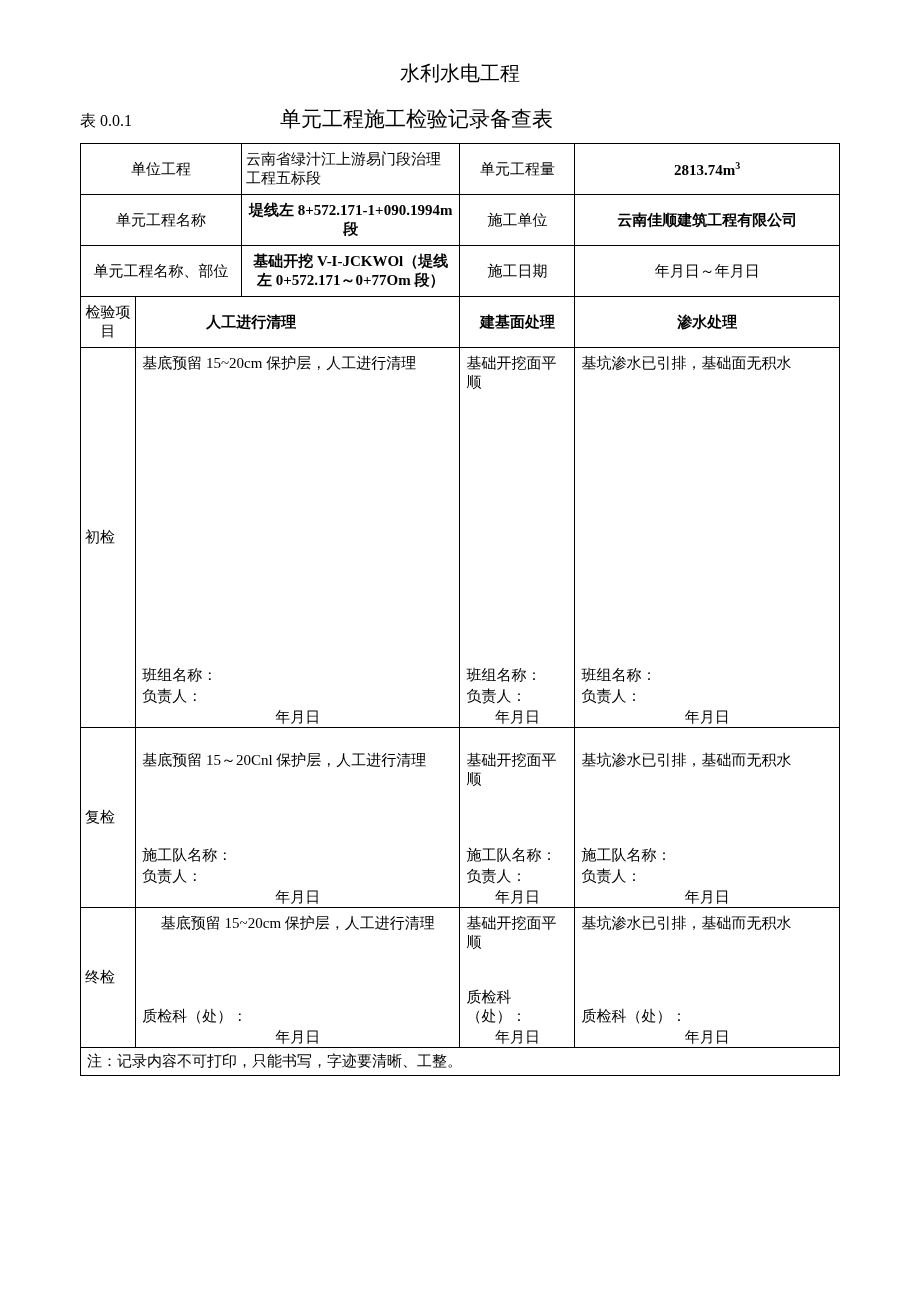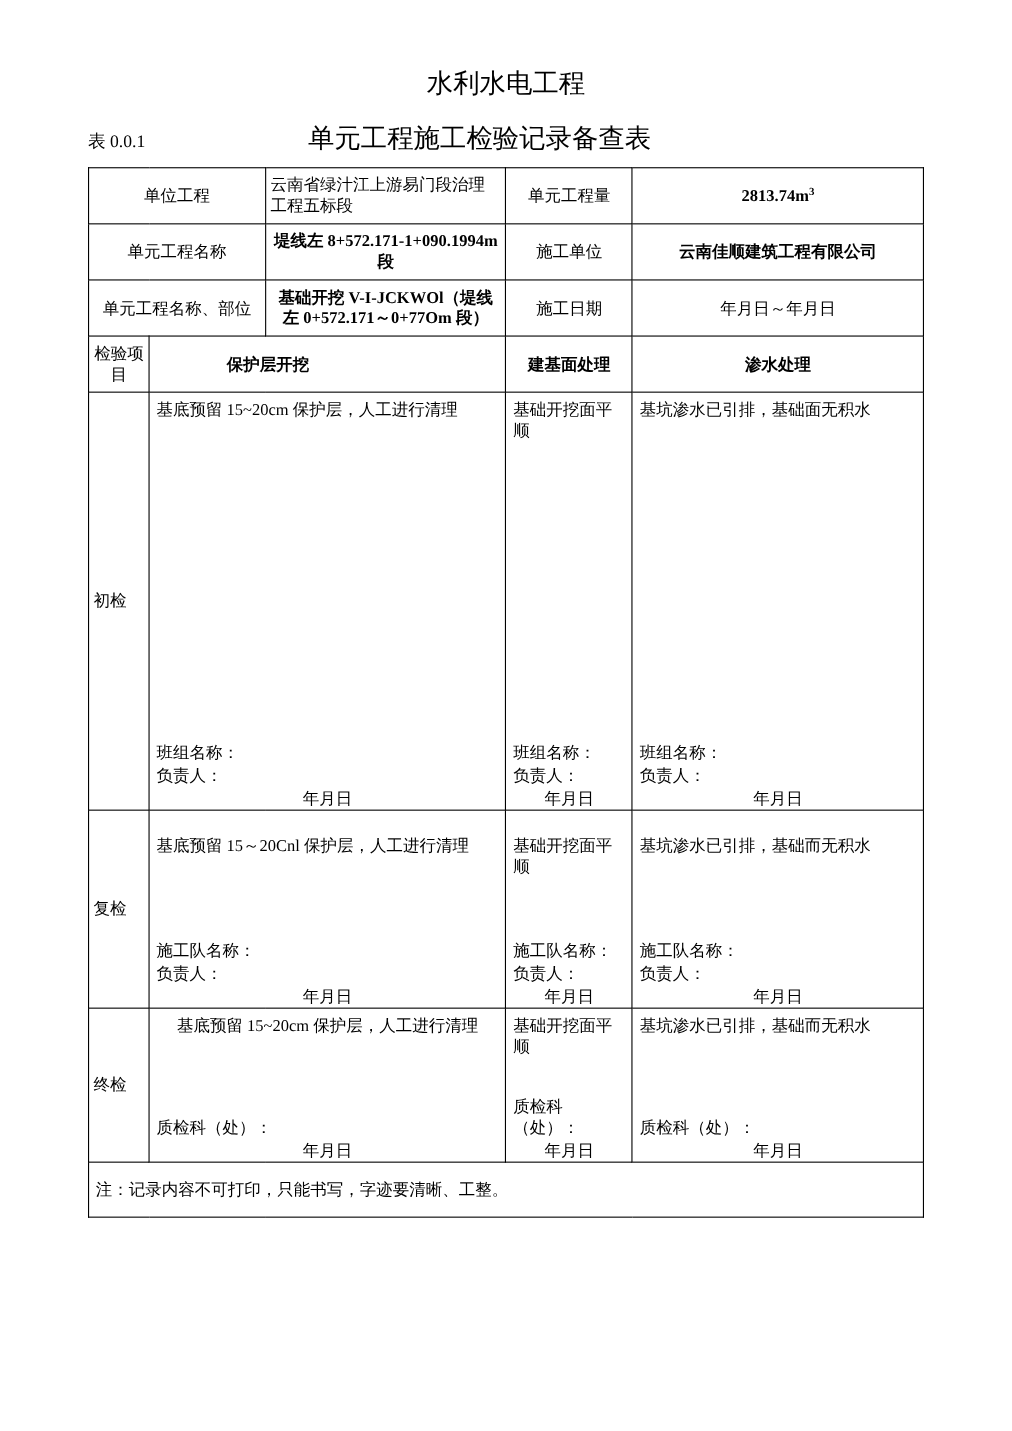--- a/index.html
+++ b/index.html
@@ -7,34 +7,34 @@
     font-family: "SimSun", "宋体", serif;
     background: #fff;
     margin: 0;
     padding: 60px 80px;
     width: 920px;
     color: #000;
     font-size: 15px;
   }
   .title1 {
     text-align: center;
-    font-size: 24px;
+    font-size: 20px;
     margin-bottom: 18px;
   }
   .title-row {
     display: flex;
     align-items: baseline;
     margin-bottom: 10px;
   }
   .table-no {
     font-size: 16px;
     width: 200px;
   }
   .title2 {
-    font-size: 24px;
+    font-size: 21px;
     text-align: center;
   }
   table {
     border-collapse: collapse;
     width: 100%;
     table-layout: fixed;
   }
   td {
     border: 1px solid #000;
     padding: 6px 4px;
@@ -61,21 +61,21 @@
   }
   .top-text { }
   .bottom-block {
     position: absolute;
     bottom: 0;
     left: 6px;
     right: 6px;
   }
   .bottom-block .line { margin-top: 2px; }
   .date-line { text-align: center; }
-  .note-row td { padding: 15px 6px; }
+  .note-row td { padding: 4px 6px; }
   .vlabel { text-align: left; vertical-align: middle; }
   sup { font-size: 10px; }
 </style>
 </head>
 <body>
 
 <div class="title1">水利水电工程</div>
 
 <div class="title-row">
   <div class="table-no">表 0.0.1</div>
@@ -110,21 +110,21 @@
 
   <tr class="h-row">
     <td class="hc" colspan="2">单元工程名称、部位</td>
     <td class="hc hb">基础开挖 V-I-JCKWOl（堤线左 0+572.171～0+77Om 段）</td>
     <td class="hc">施工日期</td>
     <td class="hc">年月日～年月日</td>
   </tr>
 
   <tr class="h-row">
     <td class="hc">检验项目</td>
-    <td class="hc hb" colspan="2" style="text-align:left;padding-left:70px">保护层开挖</td>
+    <td class="hc hb" colspan="2" style="text-align:left;padding-left:70px">人工进行清理</td>
     <td class="hc hb">建基面处理</td>
     <td class="hc hb">渗水处理</td>
   </tr>
 
   <tr>
     <td class="vlabel">初检</td>
     <td class="insp-cell" colspan="2">
       <div class="top-text">基底预留 15~20cm 保护层，人工进行清理</div>
       <div class="bottom-block">
         <div class="line">班组名称：</div>

